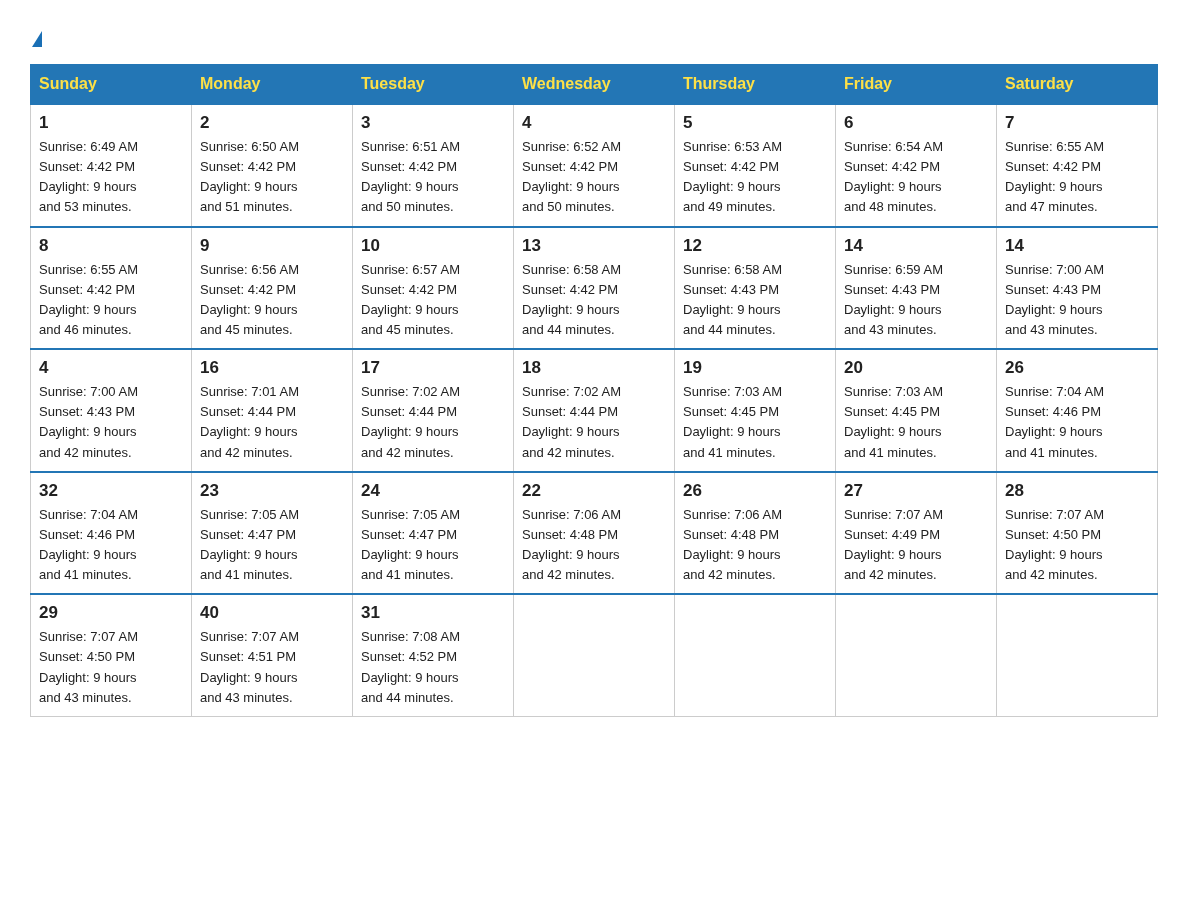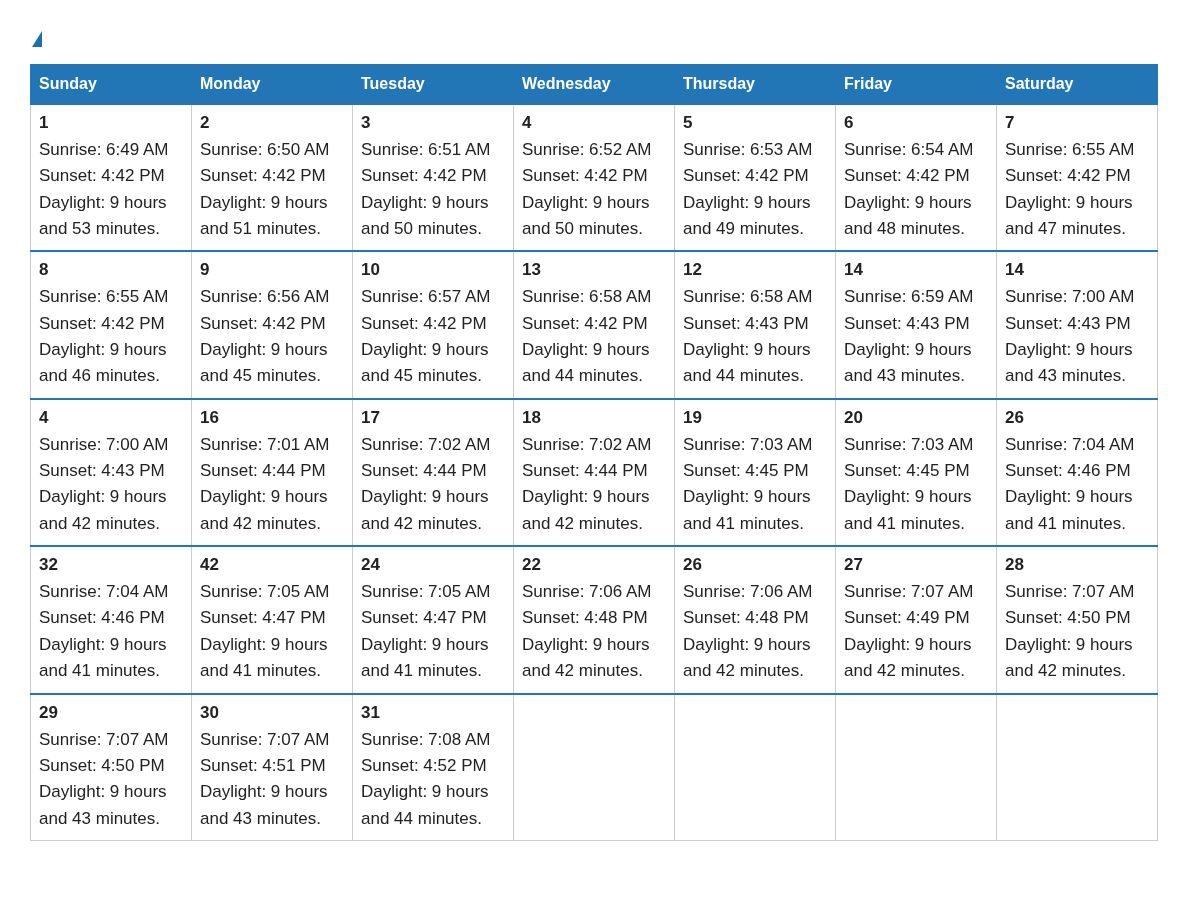--- a/index.html
+++ b/index.html
@@ -54,21 +54,21 @@
     .location-title {
       font-size: 22px;
       color: #333;
     }
     table {
       width: 100%;
       border-collapse: collapse;
     }
     thead tr th {
       background-color: #2376b5;
-      color: #ffffff;
+      color: #fde047;
       font-size: 16px;
       font-weight: bold;
       padding: 10px 8px;
       text-align: left;
       border: 1px solid #2376b5;
     }
     tbody tr td {
       vertical-align: top;
       padding: 8px 8px;
       border: 1px solid #ccc;
@@ -78,21 +78,21 @@
       width: calc(100% / 7);
       min-height: 90px;
     }
     .day-number {
       font-size: 17px;
       font-weight: bold;
       margin-bottom: 4px;
       display: block;
     }
     .day-info {
-      font-size: 17px;
+      font-size: 13px;
       line-height: 1.55;
       color: #222;
     }
     tbody tr td:empty {
       background: #fff;
       border-top: 2px solid #2376b5;
     }
   </style>
 </head>
 <body>
@@ -214,21 +214,21 @@
         <span class="day-number">26</span>
         <div class="day-info">Sunrise: 7:04 AM<br>Sunset: 4:46 PM<br>Daylight: 9 hours<br>and 41 minutes.</div>
       </td>
       </tr>
       <tr>
         <td>
         <span class="day-number">32</span>
         <div class="day-info">Sunrise: 7:04 AM<br>Sunset: 4:46 PM<br>Daylight: 9 hours<br>and 41 minutes.</div>
       </td>
         <td>
-        <span class="day-number">42</span>
+        <span class="day-number">23</span>
         <div class="day-info">Sunrise: 7:05 AM<br>Sunset: 4:47 PM<br>Daylight: 9 hours<br>and 41 minutes.</div>
       </td>
         <td>
         <span class="day-number">24</span>
         <div class="day-info">Sunrise: 7:05 AM<br>Sunset: 4:47 PM<br>Daylight: 9 hours<br>and 41 minutes.</div>
       </td>
         <td>
         <span class="day-number">22</span>
         <div class="day-info">Sunrise: 7:06 AM<br>Sunset: 4:48 PM<br>Daylight: 9 hours<br>and 42 minutes.</div>
       </td>
@@ -244,21 +244,21 @@
         <span class="day-number">28</span>
         <div class="day-info">Sunrise: 7:07 AM<br>Sunset: 4:50 PM<br>Daylight: 9 hours<br>and 42 minutes.</div>
       </td>
       </tr>
       <tr>
         <td>
         <span class="day-number">29</span>
         <div class="day-info">Sunrise: 7:07 AM<br>Sunset: 4:50 PM<br>Daylight: 9 hours<br>and 43 minutes.</div>
       </td>
         <td>
-        <span class="day-number">30</span>
+        <span class="day-number">40</span>
         <div class="day-info">Sunrise: 7:07 AM<br>Sunset: 4:51 PM<br>Daylight: 9 hours<br>and 43 minutes.</div>
       </td>
         <td>
         <span class="day-number">31</span>
         <div class="day-info">Sunrise: 7:08 AM<br>Sunset: 4:52 PM<br>Daylight: 9 hours<br>and 44 minutes.</div>
       </td>
         <td></td>
         <td></td>
         <td></td>
         <td></td>

